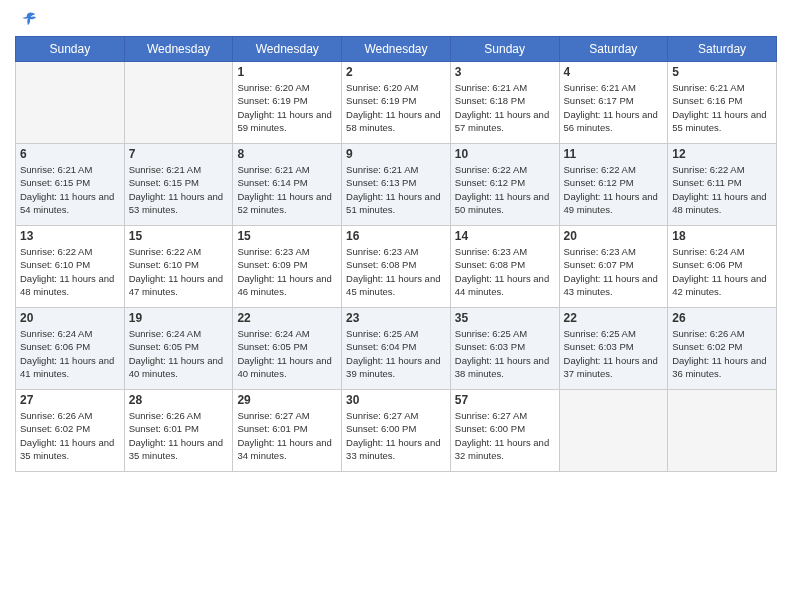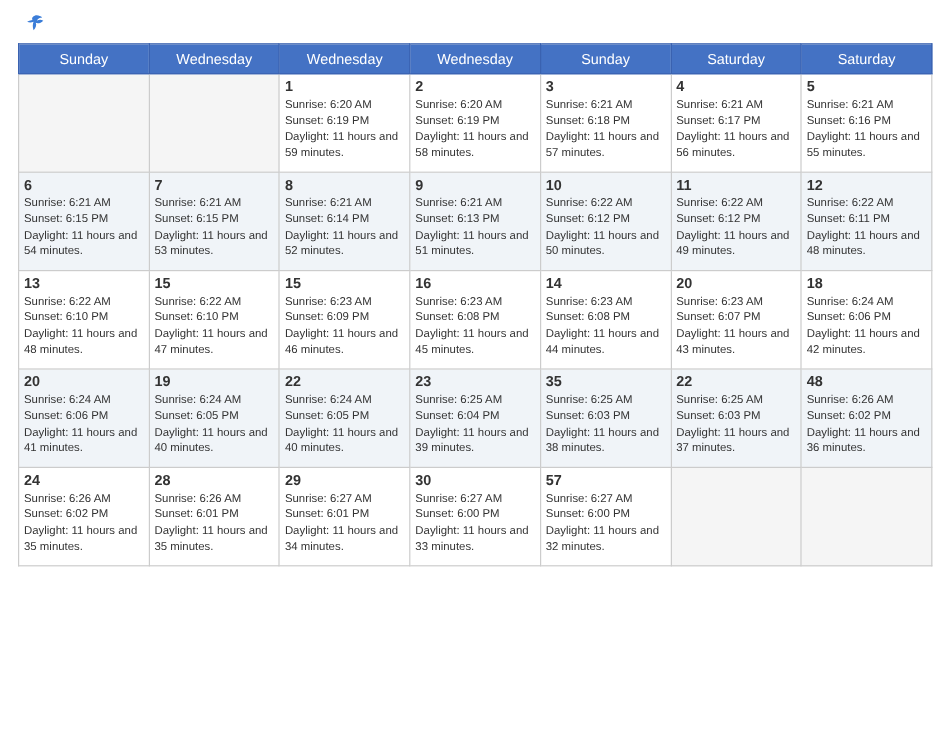--- a/index.html
+++ b/index.html
@@ -288,29 +288,29 @@
 Sunset: 6:03 PM
 Daylight: 11 hours and 38 minutes.</div>
           </td>
           <td>
             <span class="day-number">22</span>
             <div class="day-detail" style="white-space: pre-line;">Sunrise: 6:25 AM
 Sunset: 6:03 PM
 Daylight: 11 hours and 37 minutes.</div>
           </td>
           <td>
-            <span class="day-number">48</span>
+            <span class="day-number">26</span>
             <div class="day-detail" style="white-space: pre-line;">Sunrise: 6:26 AM
 Sunset: 6:02 PM
 Daylight: 11 hours and 36 minutes.</div>
           </td>
         </tr>
         <tr class="row-white">
           <td>
-            <span class="day-number">24</span>
+            <span class="day-number">27</span>
             <div class="day-detail" style="white-space: pre-line;">Sunrise: 6:26 AM
 Sunset: 6:02 PM
 Daylight: 11 hours and 35 minutes.</div>
           </td>
           <td>
             <span class="day-number">28</span>
             <div class="day-detail" style="white-space: pre-line;">Sunrise: 6:26 AM
 Sunset: 6:01 PM
 Daylight: 11 hours and 35 minutes.</div>
           </td>

